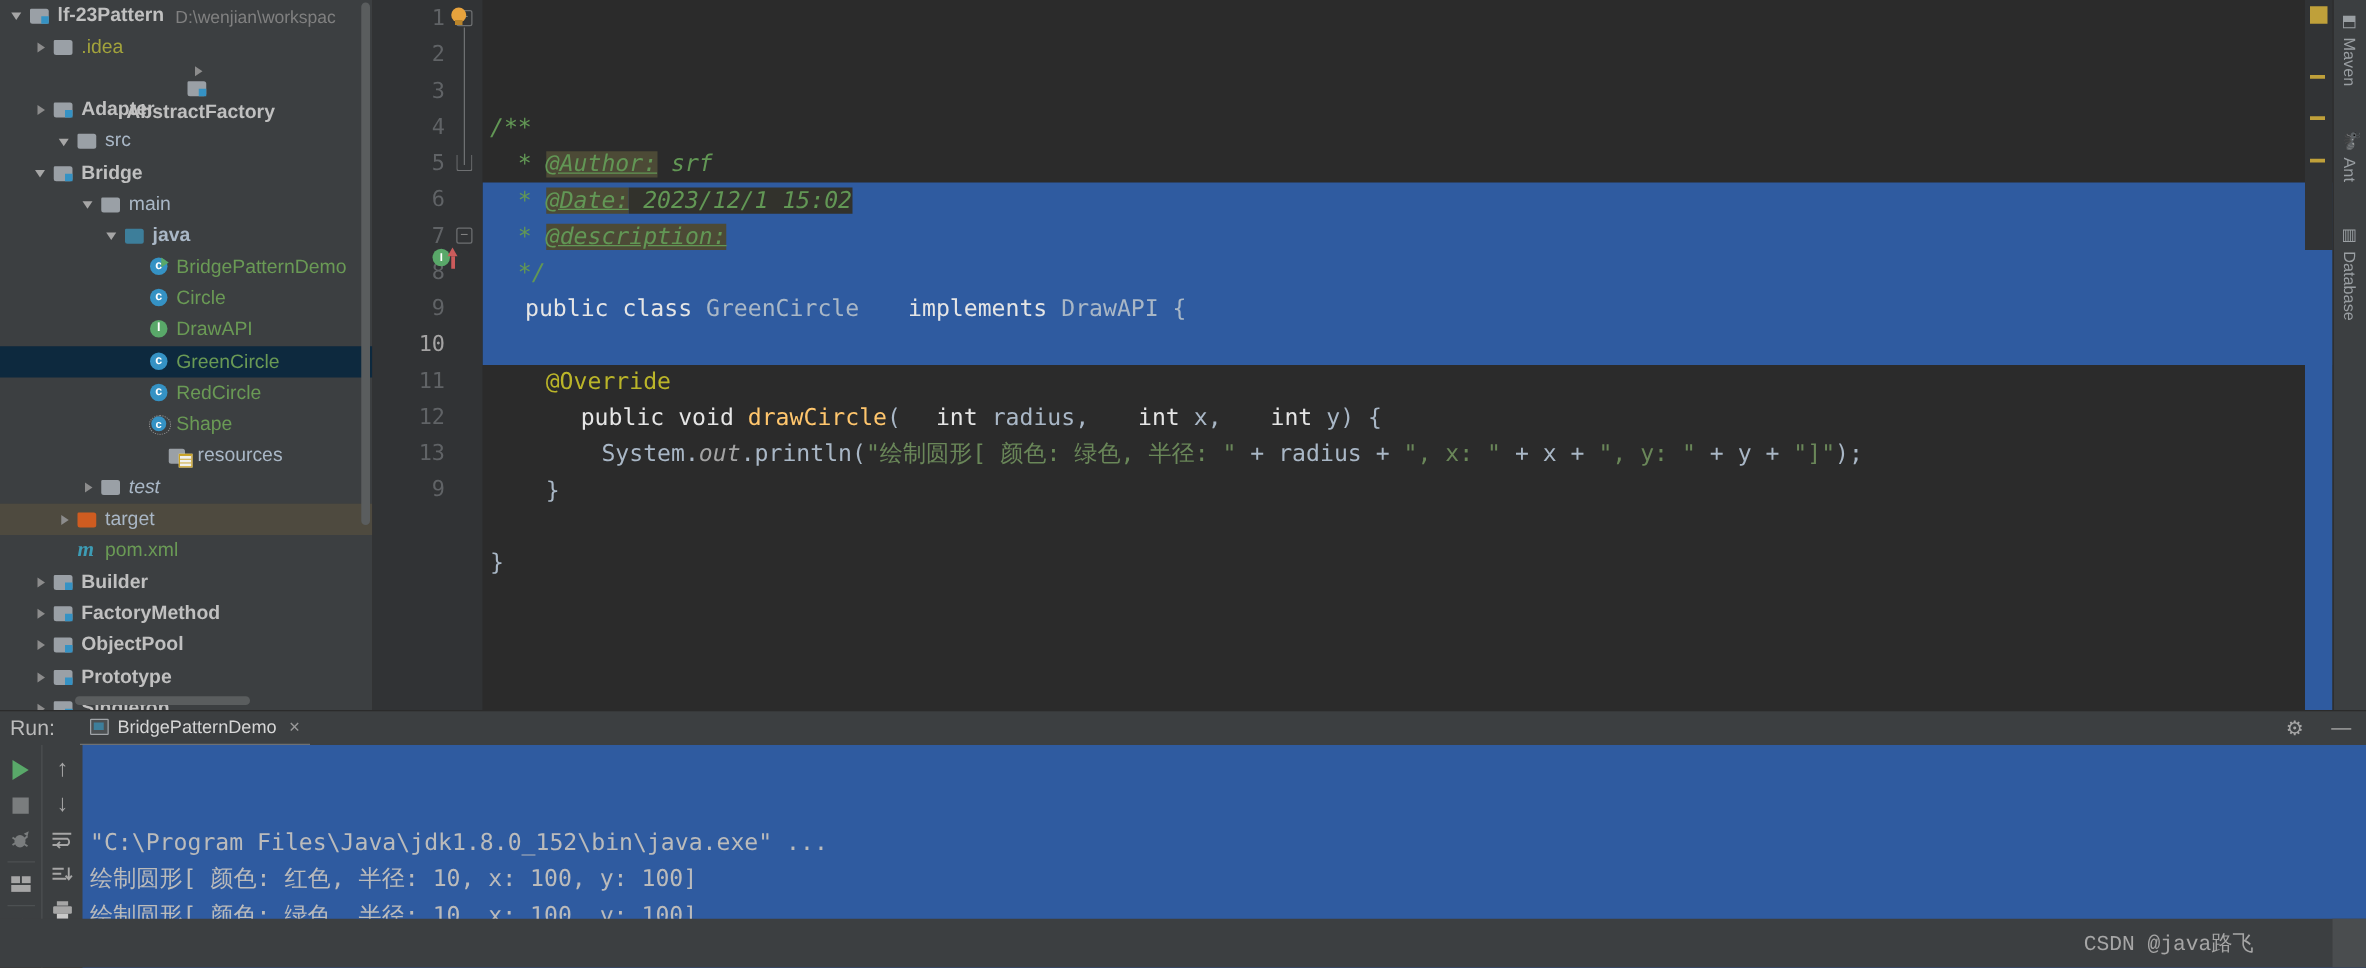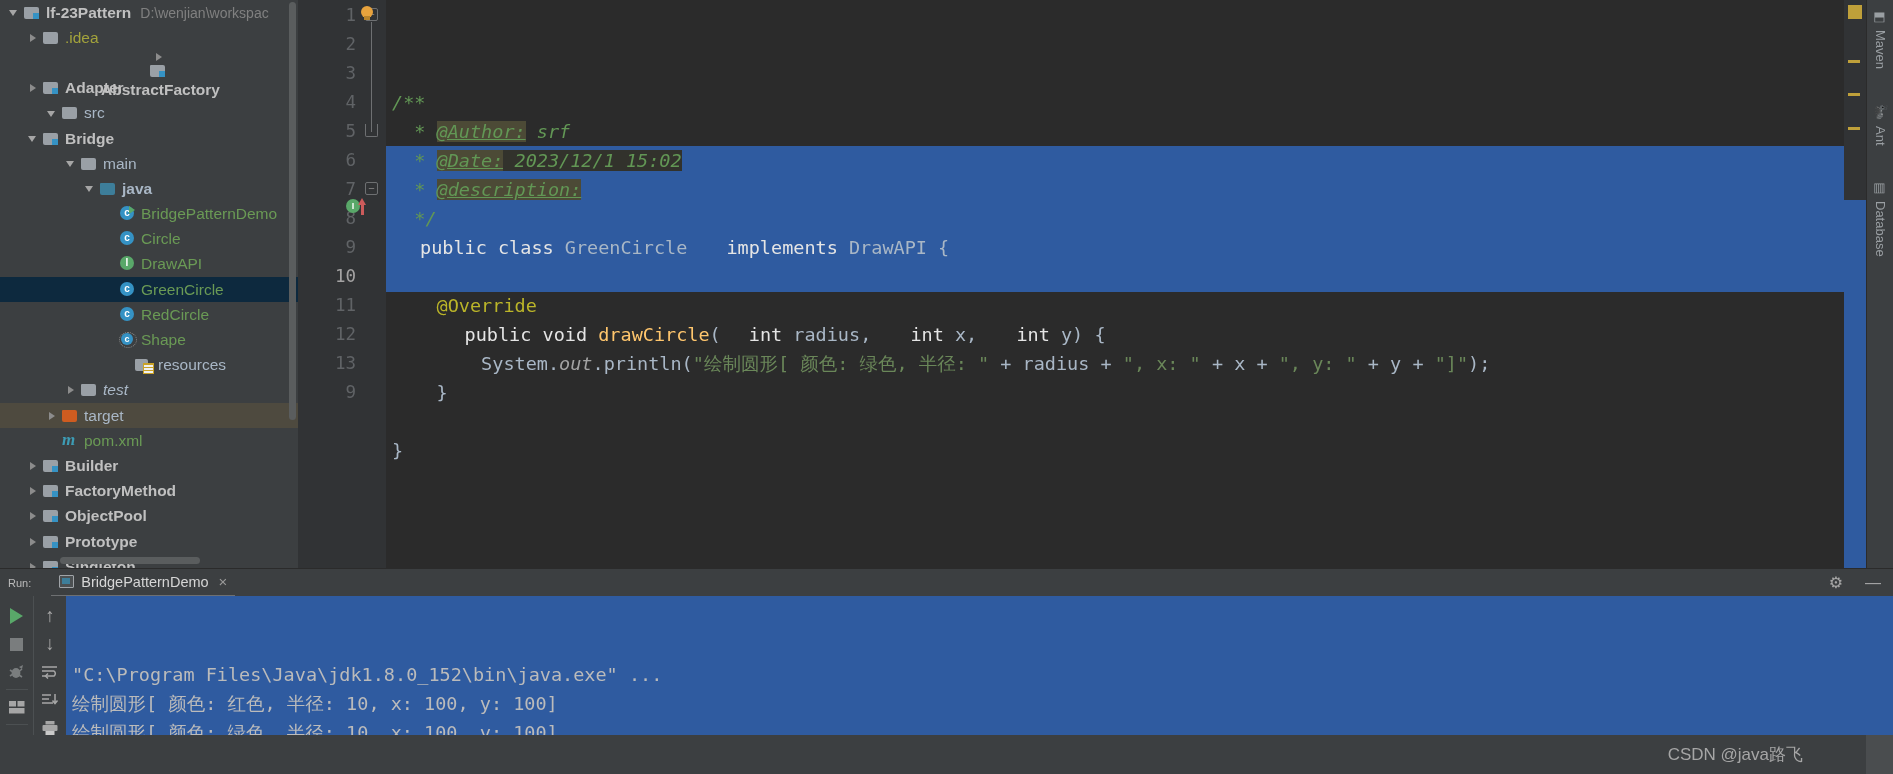--- a/index.html
+++ b/index.html
@@ -259,21 +259,21 @@
 
   
   .run-panel { height: 206px; width: 100%; display: flex; flex-direction: column; background: #3c3f41; }
   .run-header {
     height: 28px; display: flex; align-items: center;
     background: #3c3f41;
     border-top: 1px solid #2b2b2b;
     position: relative;
     padding-left: 8px;
   }
-  .run-title { color: #bbbbbb; font-size: 11px; margin-right: 20px; }
+  .run-title { color: #bbbbbb; font-size: 17px; margin-right: 20px; }
   .run-tab {
     height: 28px; display: flex; align-items: center; gap: 7px;
     padding: 0 8px;
     border-bottom: 2px solid #6e7072;
     color: #d6d6d6; font-size: 14.5px;
   }
   .tab-ico {
     width: 15px; height: 13px; border: 1.5px solid #a0a4a8; border-radius: 1px;
     position: relative; background: #4c5052;
   }
@@ -316,21 +316,21 @@
     overflow: hidden;
     position: relative;
   }
 
   .status-bar {
     position: absolute; left: 0; bottom: 0; width: 100%; height: 39px;
     background: #3c3f41;
     display: flex; align-items: center; justify-content: flex-end;
     padding-right: 90px;
   }
-  .watermark { color: #a6a6a6; font-size: 17px; }
+  .watermark { color: #a6a6a6; font-size: 17px; font-family: Liberation Mono, monospace; }
   .right-edge-strip {
     position:absolute; right:0; bottom:0; width:27px; height:39px; background:#4a4d4f;
   }
 </style>
 </head>
 <body>
 
 <div class="ide">
 
   <div class="top-area">

